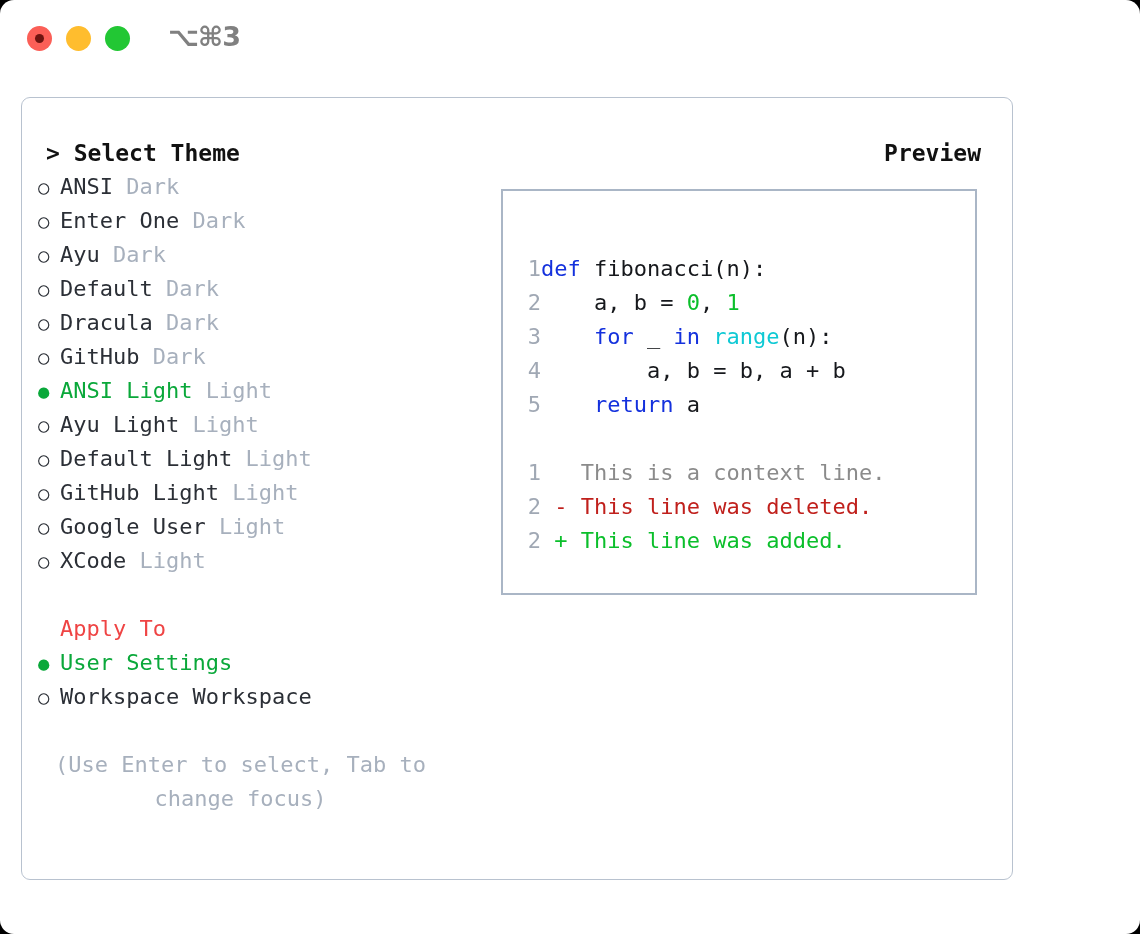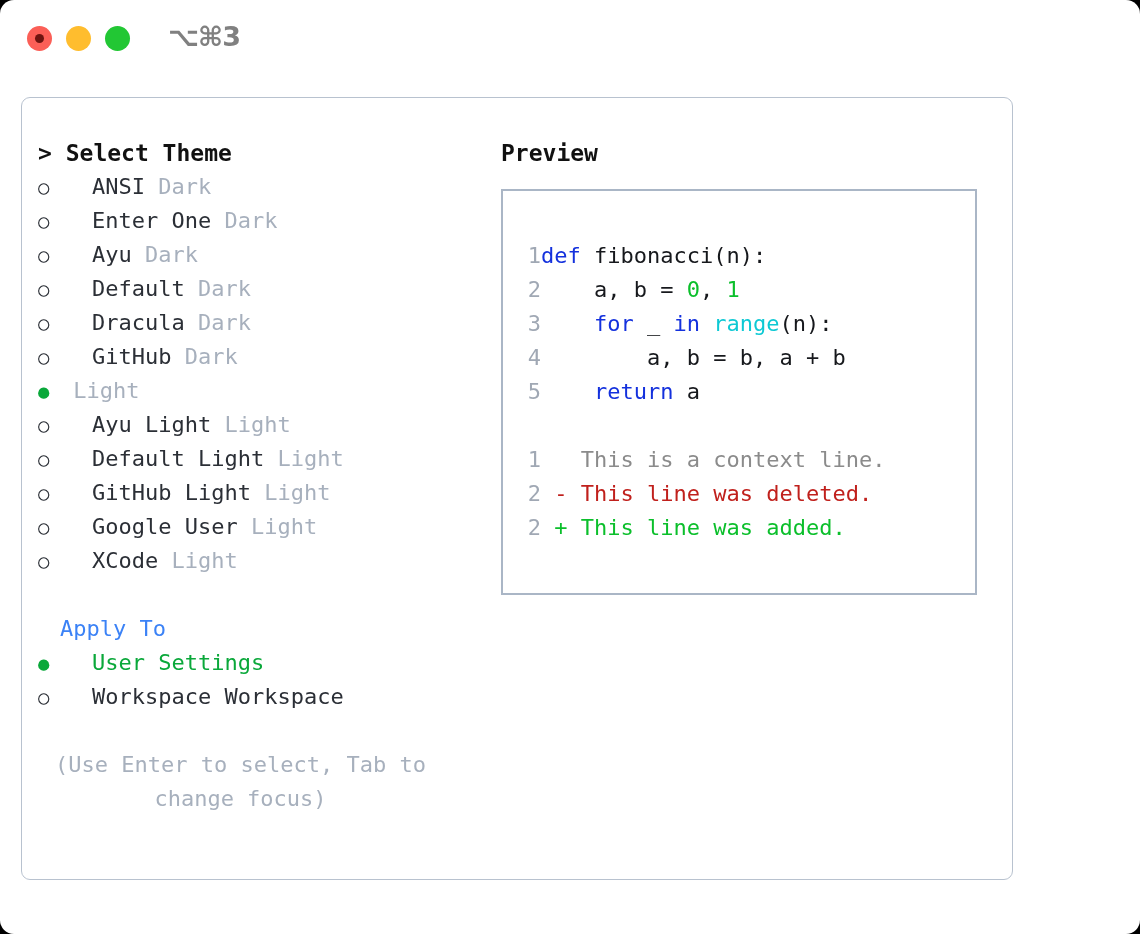--- a/index.html
+++ b/index.html
@@ -89,46 +89,47 @@
     top: 38px;
     width: 430px;
   }
   .section-title {
     font-size: 23px;
     font-weight: bold;
     color: #111111;
     line-height: 34px;
     height: 34px;
     white-space: pre;
+    margin-left: 8px;
   }
   .opt-row {
     display: flex;
     align-items: baseline;
     line-height: 34px;
     height: 34px;
     font-size: 22px;
     white-space: pre;
   }
   .bullet {
     width: 22px;
     flex: 0 0 22px;
     font-size: 19px;
     color: #2b2f36;
     line-height: 34px;
   }
   .bullet.sel { color: #0aa83a; }
-  .opt-label { color: #2b2f36; margin-left: 32px; }
+  .opt-label { color: #2b2f36; }
   .opt-label.sel { color: #0aa83a; }
   .opt-kind { color: #a7b0bd; }
 
   .spacer-row { height: 34px; }
 
   .apply-title {
     font-size: 22px;
-    color: #3b82f6;
+    color: #ef4444;
     line-height: 34px;
     height: 34px;
     padding-left: 22px;
     white-space: pre;
   }
 
   .hint {
     margin-top: 34px;
     font-size: 22px;
     line-height: 34px;
@@ -144,34 +145,35 @@
     left: 479px;
     top: 38px;
     width: 480px;
   }
   .preview-title {
     font-size: 23px;
     font-weight: bold;
     color: #111111;
     line-height: 34px;
     height: 34px;
+    text-align: right;
   }
   .preview-box {
     margin-top: 19px;
     width: 476px;
     height: 406px;
     border: 2px solid #aab6c6;
     box-sizing: border-box;
     background: #ffffff;
     position: relative;
   }
   .code {
     position: absolute;
     left: 16px;
-    top: 48px;
+    top: 61px;
     font-size: 22px;
     line-height: 34px;
     white-space: pre;
   }
   .code-line { height: 34px; white-space: pre; }
   .ln {
     display: inline-block;
     width: 22px;
     text-align: right;
     color: #a0a8b4;
@@ -205,21 +207,21 @@
 
       <div class="section-title">&gt; Select Theme</div>
 
       <div id="theme-list">
           <div class="opt-row"><span class="bullet">○</span><span class="opt-label">ANSI</span><span class="opt-kind"> </span><span class="opt-kind">Dark</span></div>
           <div class="opt-row"><span class="bullet">○</span><span class="opt-label">Enter One</span><span class="opt-kind"> </span><span class="opt-kind">Dark</span></div>
           <div class="opt-row"><span class="bullet">○</span><span class="opt-label">Ayu</span><span class="opt-kind"> </span><span class="opt-kind">Dark</span></div>
           <div class="opt-row"><span class="bullet">○</span><span class="opt-label">Default</span><span class="opt-kind"> </span><span class="opt-kind">Dark</span></div>
           <div class="opt-row"><span class="bullet">○</span><span class="opt-label">Dracula</span><span class="opt-kind"> </span><span class="opt-kind">Dark</span></div>
           <div class="opt-row"><span class="bullet">○</span><span class="opt-label">GitHub</span><span class="opt-kind"> </span><span class="opt-kind">Dark</span></div>
-          <div class="opt-row"><span class="bullet sel">●</span><span class="opt-kind"> </span><span class="opt-kind">Light</span></div>
+          <div class="opt-row"><span class="bullet sel">●</span><span class="opt-label sel">ANSI Light</span><span class="opt-kind"> </span><span class="opt-kind">Light</span></div>
           <div class="opt-row"><span class="bullet">○</span><span class="opt-label">Ayu Light</span><span class="opt-kind"> </span><span class="opt-kind">Light</span></div>
           <div class="opt-row"><span class="bullet">○</span><span class="opt-label">Default Light</span><span class="opt-kind"> </span><span class="opt-kind">Light</span></div>
           <div class="opt-row"><span class="bullet">○</span><span class="opt-label">GitHub Light</span><span class="opt-kind"> </span><span class="opt-kind">Light</span></div>
           <div class="opt-row"><span class="bullet">○</span><span class="opt-label">Google User</span><span class="opt-kind"> </span><span class="opt-kind">Light</span></div>
           <div class="opt-row"><span class="bullet">○</span><span class="opt-label">XCode</span><span class="opt-kind"> </span><span class="opt-kind">Light</span></div>
         </div>
 
       <div class="spacer-row"></div>
 
       <div class="apply-title">Apply To</div>

